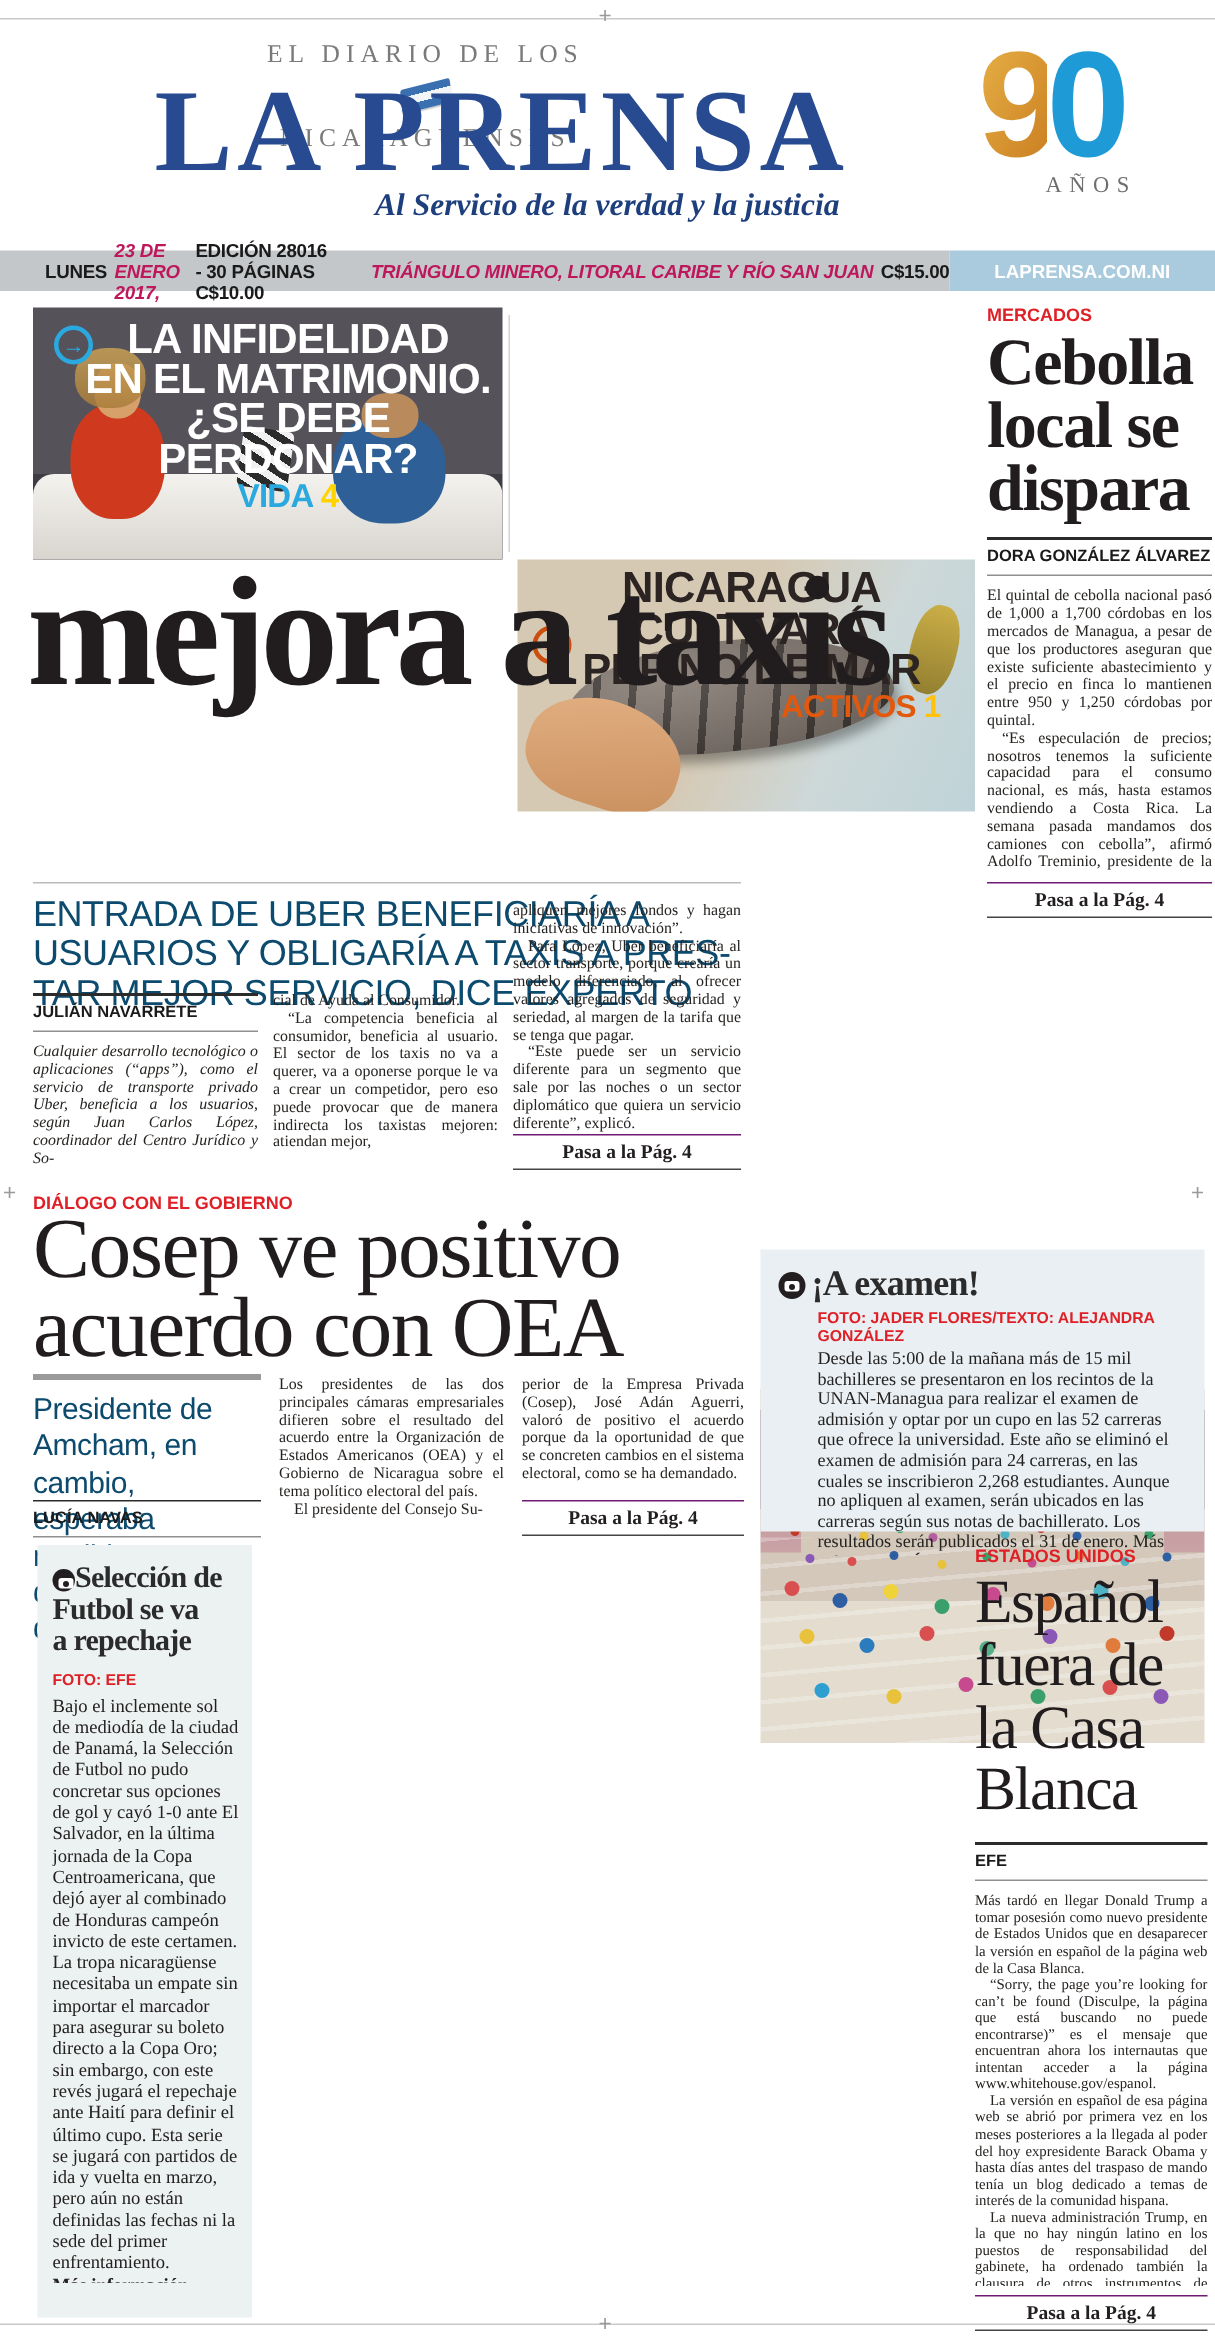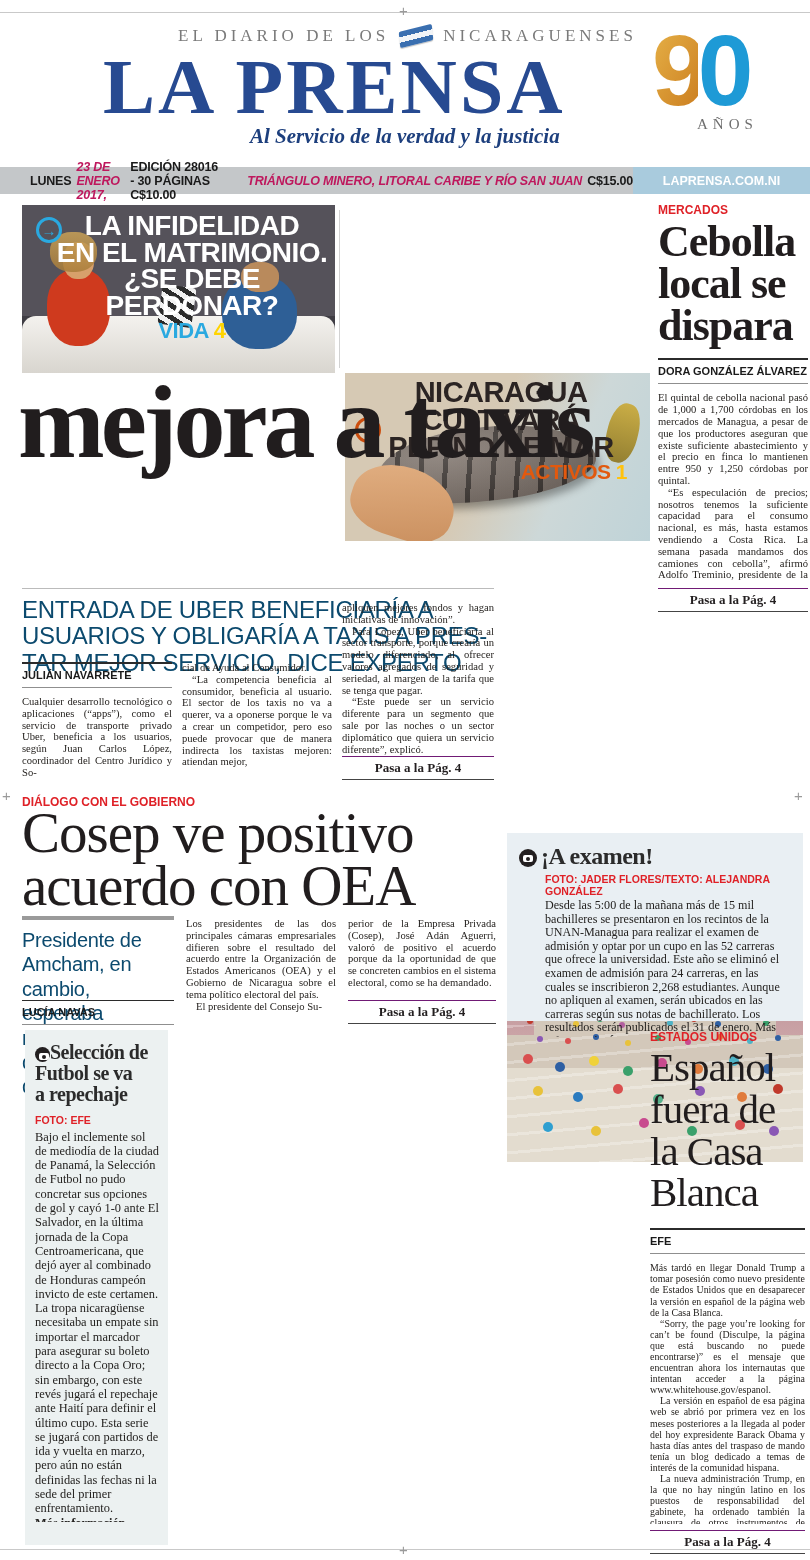--- a/index.html
+++ b/index.html
@@ -6,21 +6,21 @@
   html,body { background:#fff; }
   body { width:810px; font-family:"Liberation Serif", serif; color:#231f20; }
   .page { position:relative; width:810px; height:1560px; background:#fff; overflow:hidden; }
   .abs { position:absolute; }
 
   
   .regmark { color:#9a9a9a; font-family:"Liberation Sans",sans-serif; font-size:15px; }
   .hrule { background:#c9c9c9; height:1px; }
 
   
-  .diario-line { font-family:"Liberation Serif",serif; color:#7a7a7a; font-size:17px; letter-spacing:4px; display:flex; align-items:center; gap:10px; }
+  .diario-line { font-family:"Liberation Serif",serif; color:#7a7a7a; font-size:17px; letter-spacing:4px; display:flex; align-items:center; gap:10px;flex-direction:column; }
   .flag { width:34px; height:16px; background:linear-gradient(180deg,#3a6fb0 0 33%,#f2f5f8 33% 66%,#3a6fb0 66% 100%); transform:rotate(-14deg) skewX(-8deg); border-radius:2px; box-shadow:0 1px 1px rgba(0,0,0,.25); }
   .paper-title { font-family:"Liberation Serif",serif; font-weight:bold; font-size:78px; color:#274a91; letter-spacing:3px; white-space:nowrap; }
   .anniv-digits { font-family:"Liberation Sans",sans-serif; font-size:100px; line-height:.85; letter-spacing:-10px; }
   .anniv-digits .d9 { color:#e0952e; background:linear-gradient(120deg,#e8b54a,#c97a1d); -webkit-background-clip:text; background-clip:text; color:transparent; font-weight:bold;}
   .anniv-digits .d0 { color:#1e9ad6; font-weight:bold; }
   .anniv-label { font-family:"Liberation Serif",serif; color:#6e6e6e; font-size:15px; letter-spacing:5px; }
   .slogan { font-family:"Liberation Serif",serif; font-style:italic; font-weight:bold; color:#1d3f7d; font-size:21px; }
   .barcode { width:88px; height:38px; background:repeating-linear-gradient(90deg,#111 0 2px,#fff 2px 3px,#111 3px 5px,#fff 5px 8px,#111 8px 9px,#fff 9px 12px,#111 12px 13px,#fff 13px 15px); border:1px solid #ddd; }
   .barcode-num { font-family:"Liberation Mono",monospace; font-size:11px; color:#111; letter-spacing:1px; }
 
@@ -162,21 +162,21 @@
     <div class="jump" style="margin-top:6px;">Pasa a la Pág. 4</div>
   </div>
 
   <div class="abs headline" style="left:18px; top:374px; width:640px; font-size:104px; line-height:.93; letter-spacing:-4px;">
     <div>mejora a taxis</div>
   </div>
 
   <div class="abs deck" style="left:22px; top:588px; width:472px; font-size:24px; line-height:1.1; border-top:1px solid #bbb; padding-top:8px;">ENTRADA DE UBER BENEFICIARÍA A USUARIOS Y OBLIGARÍA A TAXIS A PRES- TAR MEJOR SERVICIO, DICE EXPERTO</div>
   <div class="abs" style="left:22px; top:662px; width:150px;">
     <div class="byline">JULIÁN NAVARRETE</div>
-    <div class="body-text" style="margin-top:8px; height:92px; overflow:hidden;">
+    <div class="body-text" style="margin-top:8px; height:92px; overflow:hidden;font-style:italic;">
       <p>Cualquier desarrollo tecnológico o aplicaciones (“apps”), como el servicio de transporte privado Uber, beneficia a los usuarios, según Juan Carlos López, coordinador del Centro Jurídico y So-</p>
     </div>
   </div>
   <div class="abs body-text" style="left:182px; top:662px; width:150px; height:118px; overflow:hidden;">
     <p>cial de Ayuda al Consumidor.</p>
     <p>“La competencia beneficia al consumidor, beneficia al usuario. El sector de los taxis no va a querer, va a oponerse porque le va a crear un competidor, pero eso puede provocar que de manera indirecta los taxistas mejoren: atiendan mejor,</p>
   </div>
   <div class="abs body-text" style="left:342px; top:590px; width:152px; height:160px; overflow:hidden;margin-top:12px;">
     <p>apliquen mejores fondos y hagan iniciativas de innovación”.</p>
     <p>Para López, Uber beneficiaría al sector transporte, porque crearía un modelo diferenciado, al ofrecer valores agregados de seguridad y seriedad, al margen de la tarifa que se tenga que pagar.</p>

